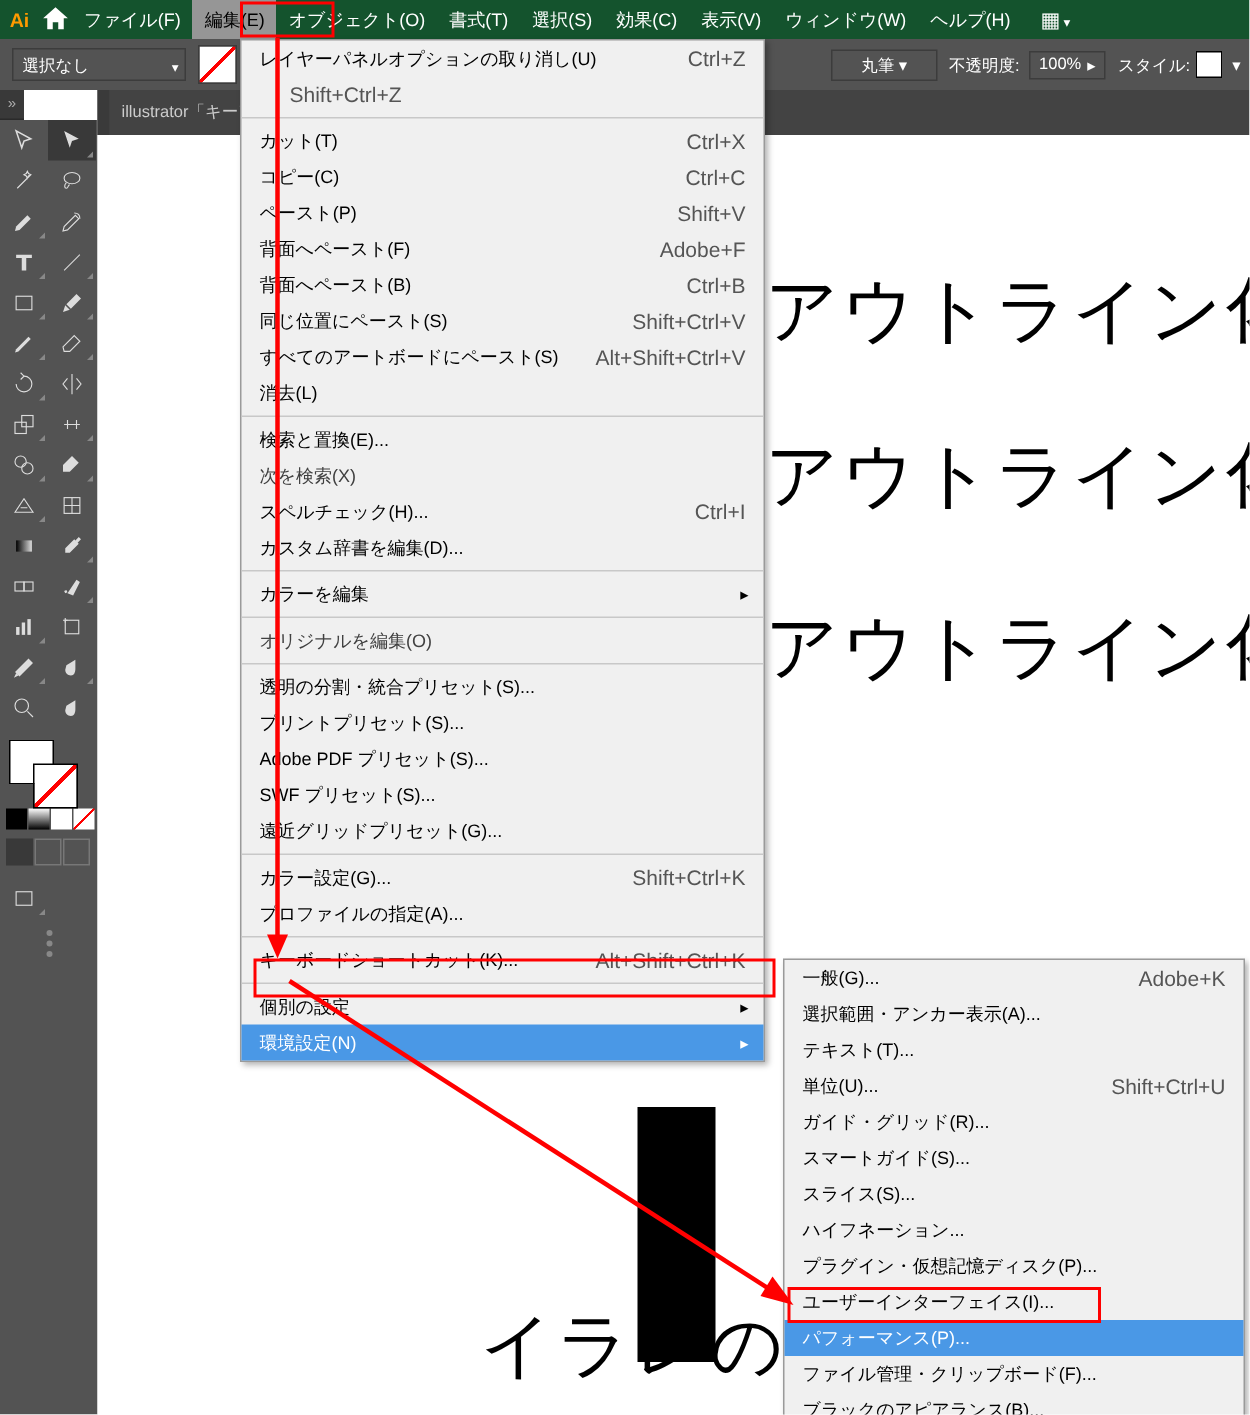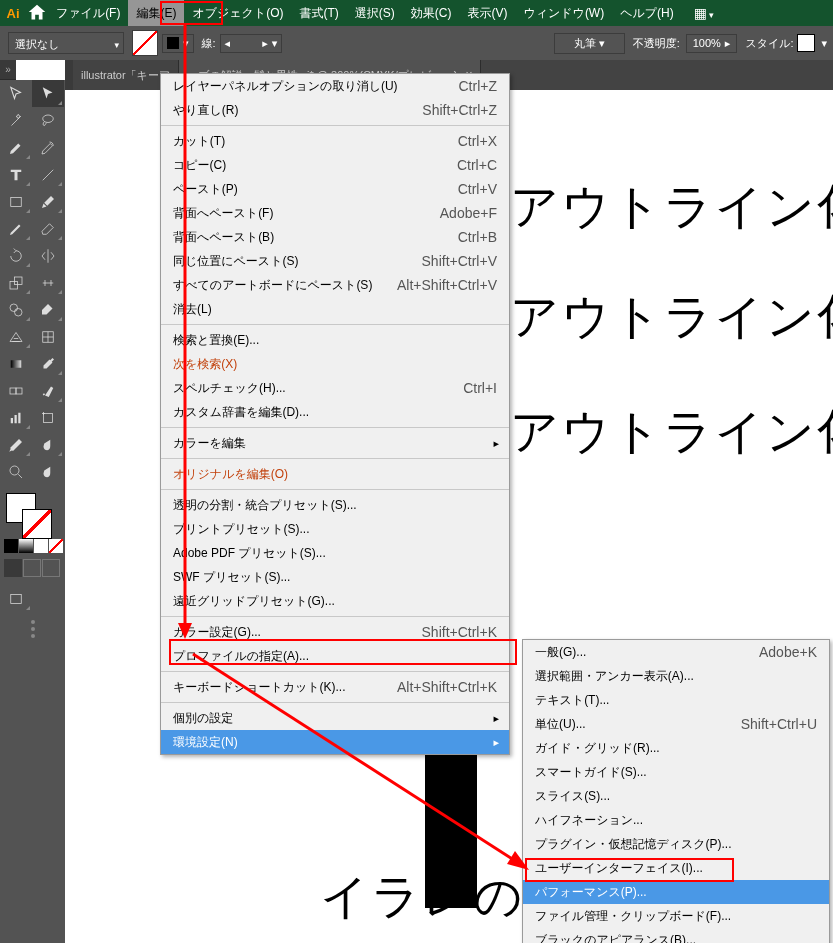--- a/index.html
+++ b/index.html
@@ -48,27 +48,27 @@
 .mode-row div{width:18px;height:18px;}
 .gripcol{display:flex;flex-direction:column;align-items:center;gap:3px;margin-top:8px;}
 .gripcol span{width:4px;height:4px;background:#888;border-radius:50%;}
 
 .canvas{position:absolute;top:90px;left:65px;width:768px;height:853px;background:#fff;}
 .ct{position:absolute;font-size:48px;color:#000;letter-spacing:2px;white-space:nowrap;}
 
 .dropdown{position:absolute;background:#f0f0f0;border:1px solid #9a9a9a;font-size:12px;color:#000;box-shadow:2px 2px 4px rgba(0,0,0,.3);}
 .dd-row{height:24px;display:flex;align-items:center;padding:0 12px;cursor:default;position:relative;}
 .dd-row.hl{background:#4a98e6;color:#fff;}
-.dd-row.dis{color:#c2410c;}
+.dd-row.dis{color:#404040;}
 .dd-sep{height:1px;background:#c8c8c8;margin:3px 0;}
 .dd-lab{flex:1;white-space:nowrap;overflow:hidden;}
 .dd-sc{font-size:14px;color:#555;margin-left:20px;white-space:nowrap;}
 .dd-ar{position:absolute;right:10px;font-size:11px;}
 
-.dd1{top:26px;left:160px;width:350px;margin-top:47px;}
+.dd1{top:26px;left:160px;width:350px;}
 .dd2{top:639px;left:522px;width:308px;}
 
 .red-box{position:absolute;border:2px solid #ff0000;pointer-events:none;}
 .arrow-svg{position:absolute;pointer-events:none;}
 
 .shape-col{position:absolute;top:648px;left:360px;width:158px;height:180px;display:flex;gap:52px;}
 .shape-col div{width:52px;height:170px;background:#000;}
 </style>
 </head>
 <body>
@@ -395,35 +395,34 @@
       </div>
     <div class="ct" style="top:775px;left:255px">イラレのフ</div>
   </div>
 
   <div class="dropdown dd1" id="dd1">
       <div class="dd-row">
         <span class="dd-lab">レイヤーパネルオプションの取り消し(U)</span>
         <span class="dd-sc">Ctrl+Z</span>
       </div>
       <div class="dd-row">
-        <span class="dd-lab">やり直し(R)</span>
         <span class="dd-sc">Shift+Ctrl+Z</span>
       </div>
       <div class="dd-sep"></div>
       <div class="dd-row">
         <span class="dd-lab">カット(T)</span>
         <span class="dd-sc">Ctrl+X</span>
       </div>
       <div class="dd-row">
         <span class="dd-lab">コピー(C)</span>
         <span class="dd-sc">Ctrl+C</span>
       </div>
       <div class="dd-row">
         <span class="dd-lab">ペースト(P)</span>
-        <span class="dd-sc">Ctrl+V</span>
+        <span class="dd-sc">Shift+V</span>
       </div>
       <div class="dd-row">
         <span class="dd-lab">背面へペースト(F)</span>
         <span class="dd-sc">Adobe+F</span>
       </div>
       <div class="dd-row">
         <span class="dd-lab">背面へペースト(B)</span>
         <span class="dd-sc">Ctrl+B</span>
       </div>
       <div class="dd-row">

